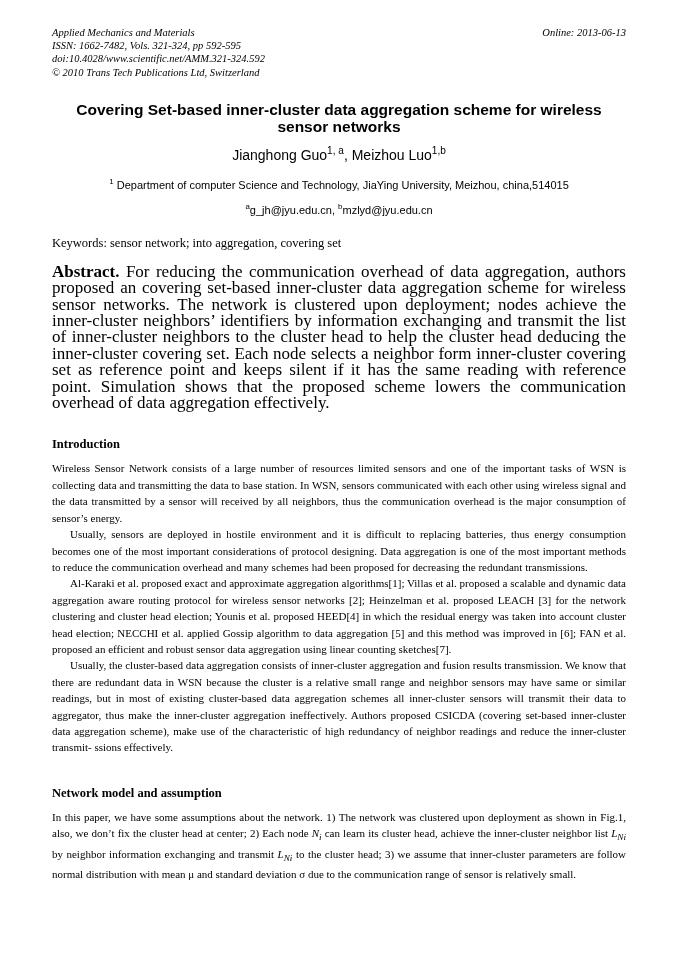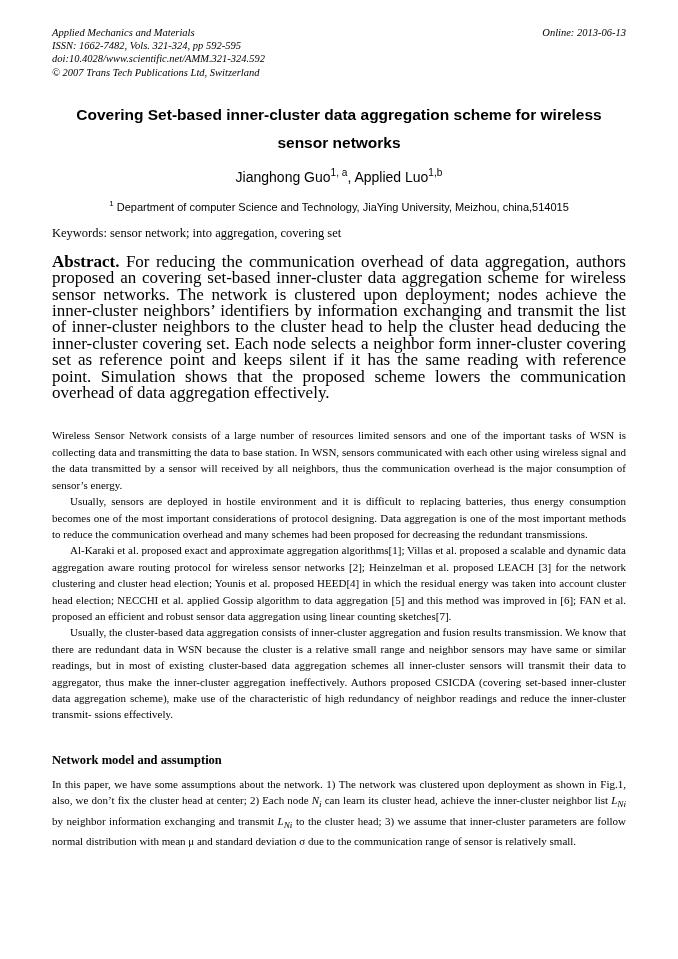--- a/index.html
+++ b/index.html
@@ -35,21 +35,21 @@
     font-size: 10.5px;
     line-height: 13.2px;
   }
   .header-line {
     white-space: nowrap;
   }
   .title {
     font-family: "Liberation Sans", sans-serif;
     font-weight: bold;
     font-size: 15.5px;
-    line-height: 28px;
+    line-height: 17px;
     text-align: center;
     margin: 0 14px 12px 14px;
   }
   .authors {
     font-family: "Liberation Sans", sans-serif;
     font-size: 14px;
     text-align: center;
     margin-bottom: 14px;
   }
   .affiliation {
@@ -111,43 +111,47 @@
 </style>
 </head>
 <body>
 
 <div class="page">
 
   <div class="header">
     <div class="header-line">Applied Mechanics and Materials</div>
     <div class="header-line">ISSN: 1662-7482, Vols. 321-324, pp 592-595</div>
     <div class="header-line">doi:10.4028/www.scientific.net/AMM.321-324.592</div>
-    <div class="header-line">© 2007 Trans Tech Publications Ltd, Switzerland</div>
+    <div class="header-line">© 2010 Trans Tech Publications Ltd, Switzerland</div>
     <div class="header-right">Online: 2013-06-13</div>
   </div>
 
   <h1 class="title">Covering Set-based inner-cluster data aggregation scheme for wireless sensor networks</h1>
 
   <div class="authors">
-    <span>Jianghong Guo</span><sup>1, a</sup><span>, </span><span>Applied Luo</span><sup>1,b</sup>
+    <span>Jianghong Guo</span><sup>1, a</sup><span>, </span><span>Meizhou Luo</span><sup>1,b</sup>
   </div>
 
   <div class="affiliation">
     <sup>1</sup><span> Department of computer Science and Technology, JiaYing University, Meizhou, china,514015</span>
   </div>
 
+  <div class="emails">
+    <sup>a</sup><span>g_jh@jyu.edu.cn, </span><sup>b</sup><span>mzlyd@jyu.edu.cn</span>
+  </div>
 
   <div class="keywords">
     <b>Keywords:</b><span> sensor network; into aggregation, covering set</span>
   </div>
 
   <div class="abstract">
     <b>Abstract.</b><span> For reducing the communication overhead of data aggregation, authors proposed an covering set-based inner-cluster data aggregation scheme for wireless sensor networks. The network is clustered upon deployment; nodes achieve the inner-cluster neighbors’ identifiers by information exchanging and transmit the list of inner-cluster neighbors to the cluster head to help the cluster head deducing the inner-cluster covering set. Each node selects a neighbor form inner-cluster covering set as reference point and keeps silent if it has the same reading with reference point. Simulation shows that the proposed scheme lowers the communication overhead of data aggregation effectively.</span>
   </div>
 
+  <h2 class="section-head">Introduction</h2>
   <p class="body">Wireless Sensor Network consists of a large number of resources limited sensors and one of the important tasks of WSN is collecting data and transmitting the data to base station. In WSN, sensors communicated with each other using wireless signal and the data transmitted by a sensor will received by all neighbors, thus the communication overhead is the major consumption of sensor’s energy.</p>
   <p class="body indent">Usually, sensors are deployed in hostile environment and it is difficult to replacing batteries, thus energy consumption becomes one of the most important considerations of protocol designing. Data aggregation is one of the most important methods to reduce the communication overhead and many schemes had been proposed for decreasing the redundant transmissions.</p>
   <p class="body indent">Al-Karaki et al. proposed exact and approximate aggregation algorithms[1]; Villas et al. proposed a scalable and dynamic data aggregation aware routing protocol for wireless sensor networks [2]; Heinzelman et al. proposed LEACH [3] for the network clustering and cluster head election; Younis et al. proposed HEED[4] in which the residual energy was taken into account cluster head election; NECCHI et al. applied Gossip algorithm to data aggregation [5] and this method was improved in [6]; FAN et al. proposed an efficient and robust sensor data aggregation using linear counting sketches[7].</p>
   <p class="body indent">Usually, the cluster-based data aggregation consists of inner-cluster aggregation and fusion results transmission. We know that there are redundant data in WSN because the cluster is a relative small range and neighbor sensors may have same or similar readings, but in most of existing cluster-based data aggregation schemes all inner-cluster sensors will transmit their data to aggregator, thus make the inner-cluster aggregation ineffectively. Authors proposed CSICDA (covering set-based inner-cluster data aggregation scheme), make use of the characteristic of high redundancy of neighbor readings and reduce the inner-cluster transmit- ssions effectively.</p>
 
   <h2 class="section-head spaced">Network model and assumption</h2>
   <p class="body">In this paper, we have some assumptions about the network. 1) The network was clustered upon deployment as shown in Fig.1, also, we don’t fix the cluster head at center; 2) Each node <span class="ital">N<sub>i</sub></span> can learn its cluster head, achieve the inner-cluster neighbor list <span class="ital">L<sub>Ni</sub></span> by neighbor information exchanging and transmit <span class="ital">L<sub>Ni</sub></span> to the cluster head; 3) we assume that inner-cluster parameters are follow normal distribution with mean μ and standard deviation σ due to the communication range of sensor is relatively small.</p>
 
 </div>
 

